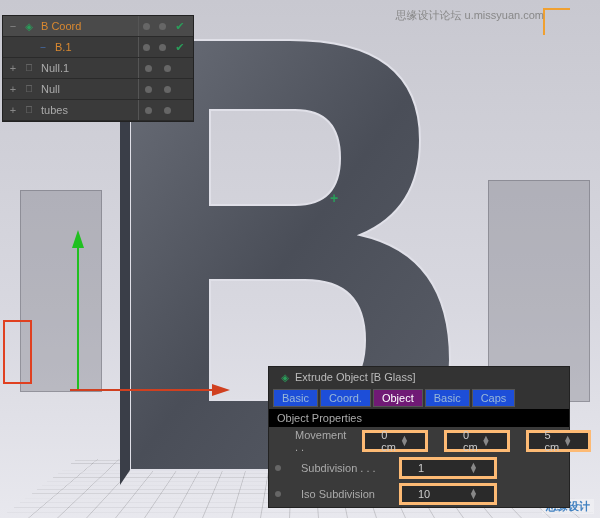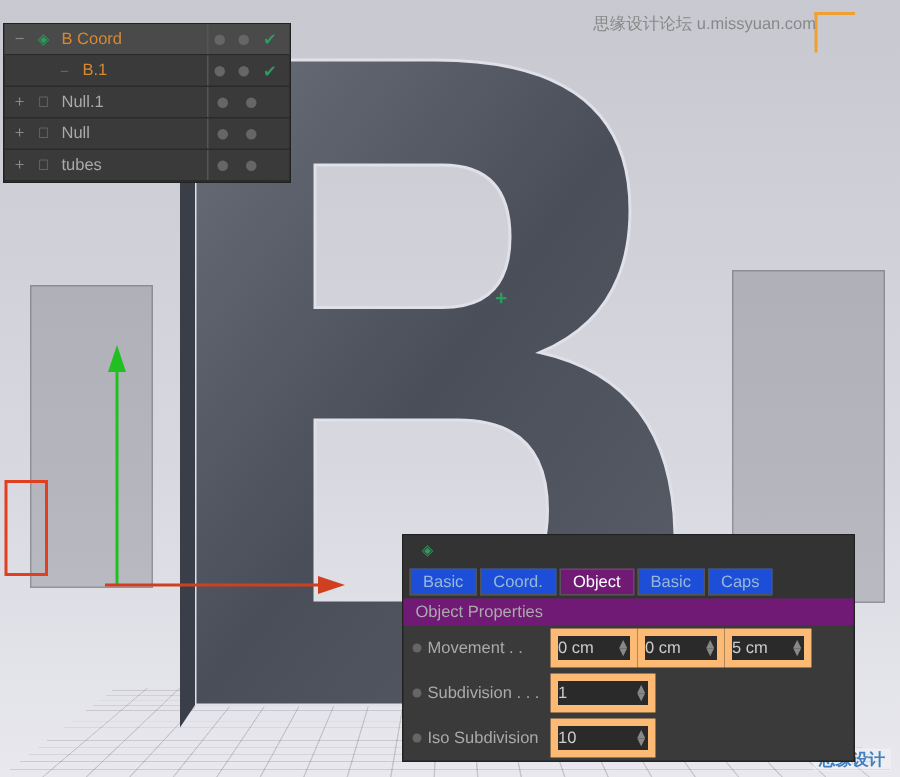--- a/index.html
+++ b/index.html
@@ -26,25 +26,25 @@
 .oname{flex:1;padding-left:2px}
 .oname.hl{color:#d98830}
 .dots{width:50px;display:flex;justify-content:space-around;align-items:center;border-left:1px solid #555;height:100%}
 .dot{width:7px;height:7px;border-radius:50%;background:#666}
 .chk{color:#2a9d5a;font-size:11px}
 .attr-panel{position:absolute;bottom:10px;right:30px;width:300px;background:#3a3a3a;color:#bbb;border:1px solid #222;font-size:11px}
 .attr-title{background:#333;padding:3px 6px;display:flex;align-items:center}
 .attr-tabs{display:flex;background:#333;padding:2px 4px;gap:2px}
 .tab{padding:2px 8px;background:#1d4ed8;border:1px solid #555;color:#99b8d8;cursor:pointer}
 .tab.act{background:#701a75;color:#fff}
-.sect-hd{background:#701a75;padding:3px 8px;color:#aaa}
-.prop-row{display:flex;align-items:center;padding:2px 6px;gap:0}
+.sect-hd{background:#000000;padding:3px 8px;color:#aaa}
+.prop-row{display:flex;align-items:center;padding:2px 6px;gap:16px}
 .prop-lbl{width:82px;color:#aaa}
 .bullet{width:6px;height:6px;background:#666;border-radius:50%;margin-right:4px}
-.fld{background:#2a2a2a;border:5px solid #fdba74;color:#ccc;padding:1px 0;height:14px;display:flex;align-items:center;justify-content:space-between}
+.fld{background:#2a2a2a;border:3px solid #fdba74;color:#ccc;padding:1px 16px;height:14px;display:flex;align-items:center;justify-content:space-between}
 .fld-s{width:48px}
 .fld-m{width:60px}
 .spinner{color:#888;font-size:9px;line-height:5px;margin-left:4px}
 .watermark{position:absolute;top:8px;right:56px;color:#888;font-size:11px}
 .wm2{position:absolute;bottom:4px;right:6px;color:#4080c0;font-size:11px;font-weight:bold;background:rgba(255,255,255,.3);padding:0 4px}
 .cursor-cross{position:absolute;left:330px;top:190px;color:#2a9d5a;font-size:14px;font-weight:bold}
 </style>
 </head>
 <body>
 
@@ -141,20 +141,21 @@
           <span class="dot"></span>
           <span></span>
         </span>
       </div>
     </div>
 </div>
 
 <div class="attr-panel">
   <div class="attr-title">
     <span class="ico ico-ext">◈</span>
+    <span>Extrude Object [B Glass]</span>
   </div>
   <div class="attr-tabs" id="tabs">
       <div class="tab">Basic</div>
       <div class="tab">Coord.</div>
       <div class="tab act">Object</div>
       <div class="tab">Basic</div>
       <div class="tab">Caps</div>
     </div>
   <div class="sect-hd">Object Properties</div>
 

